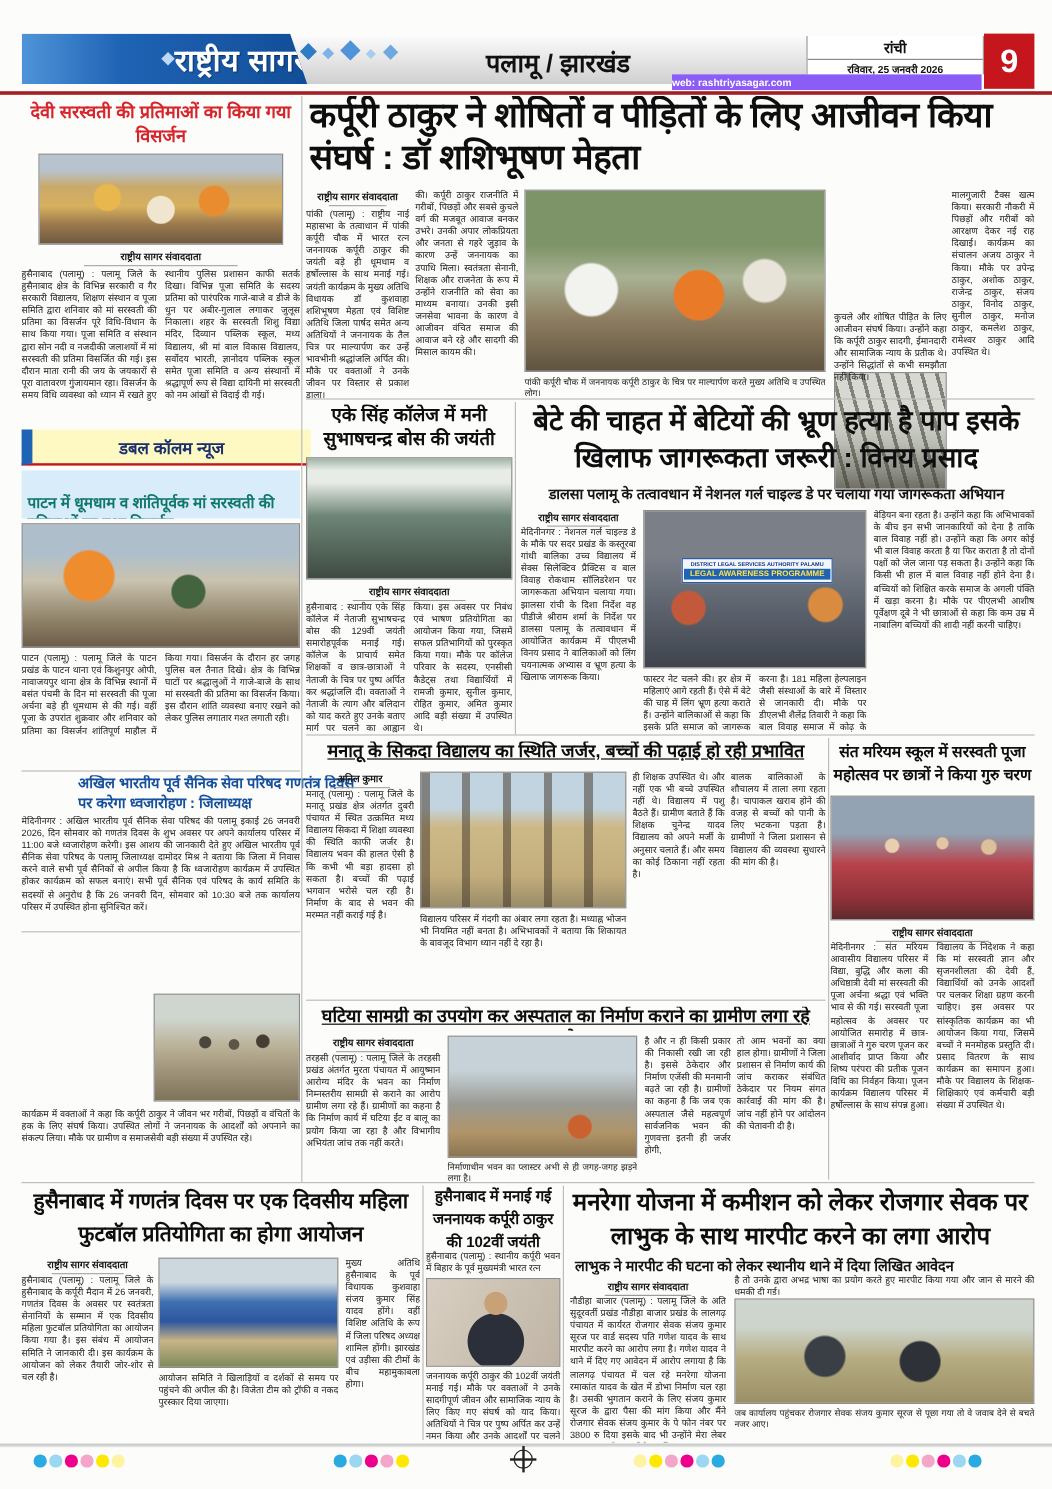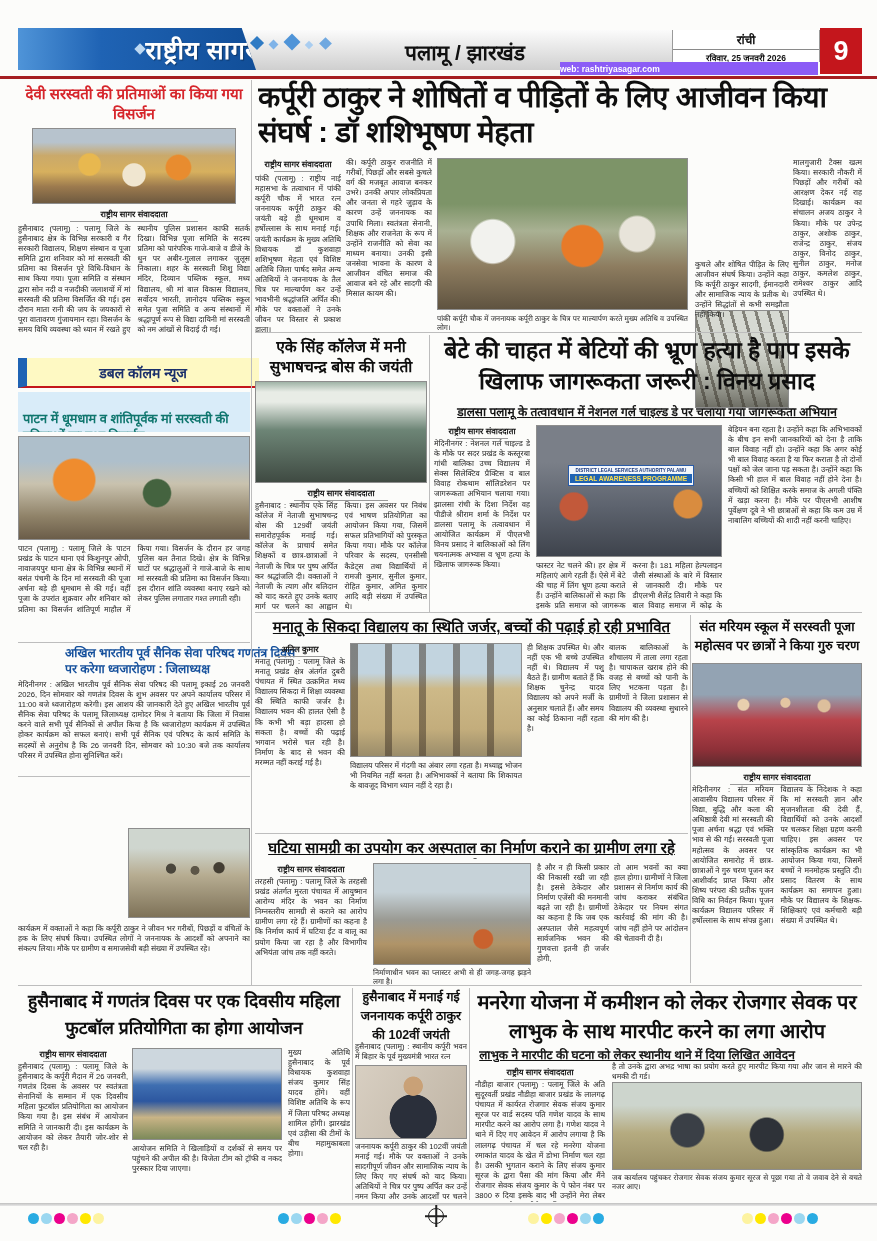--- a/index.html
+++ b/index.html
@@ -29,21 +29,21 @@
   .hl-red{font-size:15px;line-height:1.3;color:#d6252b;text-align:center;}
   .hl-bluebg{font-size:12.8px;line-height:1.35;color:#0f766e;background:#d9ecf9;padding:18px 5px;box-sizing:border-box;}
   .hl-blue{font-size:12.2px;line-height:1.3;color:#15509c;margin-left:47px;}
   .hl-dalsa{font-size:23px;line-height:1.35;text-align:center;}
   .hl-band{font-size:15px;line-height:1.25;text-align:center;text-decoration:underline;}
   .hl-bose{font-size:15.5px;line-height:1.28;text-align:center;}
   .hl-stm{font-size:13px;line-height:1.45;text-align:center;}
   .hl-foot{font-size:17.5px;line-height:1.55;text-align:center;}
   .hl-k102{font-size:12.5px;line-height:1.5;text-align:center;}
   .hl-mnr{font-size:20px;line-height:1.45;text-align:center;}
-  .subhead{font-size:12px;font-weight:700;color:#141414;text-align:center;overflow:hidden;text-decoration:underline;}
+  .subhead{font-size:12px;font-weight:700;color:#141414;text-align:center;overflow:hidden;}
   .secbox{background:#fef9c3;border-left:9px solid #1f63b4;border-bottom:2px solid #c4161c;display:flex;align-items:center;justify-content:center;font-size:14px;font-weight:800;color:#1a2f6b;}
   
   .vline{background:#bdbdbd;width:1px;}
   .hline{background:#bdbdbd;height:1px;}
   
   .photo{position:relative;overflow:hidden;border:1px solid #8d8d8d;box-sizing:border-box;}
   .ph-sar{background:radial-gradient(circle at 28% 48%,#e8b84f 0 7%,rgba(0,0,0,0) 8%),radial-gradient(circle at 72% 52%,#e88c2f 0 8%,rgba(0,0,0,0) 9%),radial-gradient(circle at 50% 62%,#f0e6d0 0 10%,rgba(0,0,0,0) 11%),linear-gradient(180deg,#b7c3cd 0%,#b7c3cd 18%,#caa96a 36%,#d7b05e 58%,#9c7a4e 78%,#6e5a40 100%);}
   .ph-patan{background:radial-gradient(circle at 24% 42%,#ef8c2e 0 11%,rgba(0,0,0,0) 12%),radial-gradient(circle at 60% 55%,#44633f 0 9%,rgba(0,0,0,0) 10%),linear-gradient(180deg,#aebfcb 0%,#aebfcb 24%,#c9c2ae 46%,#8f8268 78%,#6b5d49 100%);}
   .ph-kajjal{background:radial-gradient(circle at 35% 45%,#4a463c 0 5%,rgba(0,0,0,0) 6%),radial-gradient(circle at 55% 47%,#5d5648 0 5%,rgba(0,0,0,0) 6%),radial-gradient(circle at 75% 44%,#443e33 0 5%,rgba(0,0,0,0) 6%),linear-gradient(180deg,#cfd6cf 0%,#cfd6cf 22%,#b7ad92 52%,#7e7258 100%);}
   .ph-lead1{background:radial-gradient(circle at 58% 58%,#e87a28 0 12%,rgba(0,0,0,0) 13%),radial-gradient(circle at 22% 55%,#f2f2ee 0 10%,rgba(0,0,0,0) 11%),radial-gradient(circle at 80% 50%,#e8e4da 0 8%,rgba(0,0,0,0) 9%),linear-gradient(180deg,#7d9468 0%,#7d9468 30%,#a9b193 48%,#8d7c5f 72%,#5f5340 100%);}

